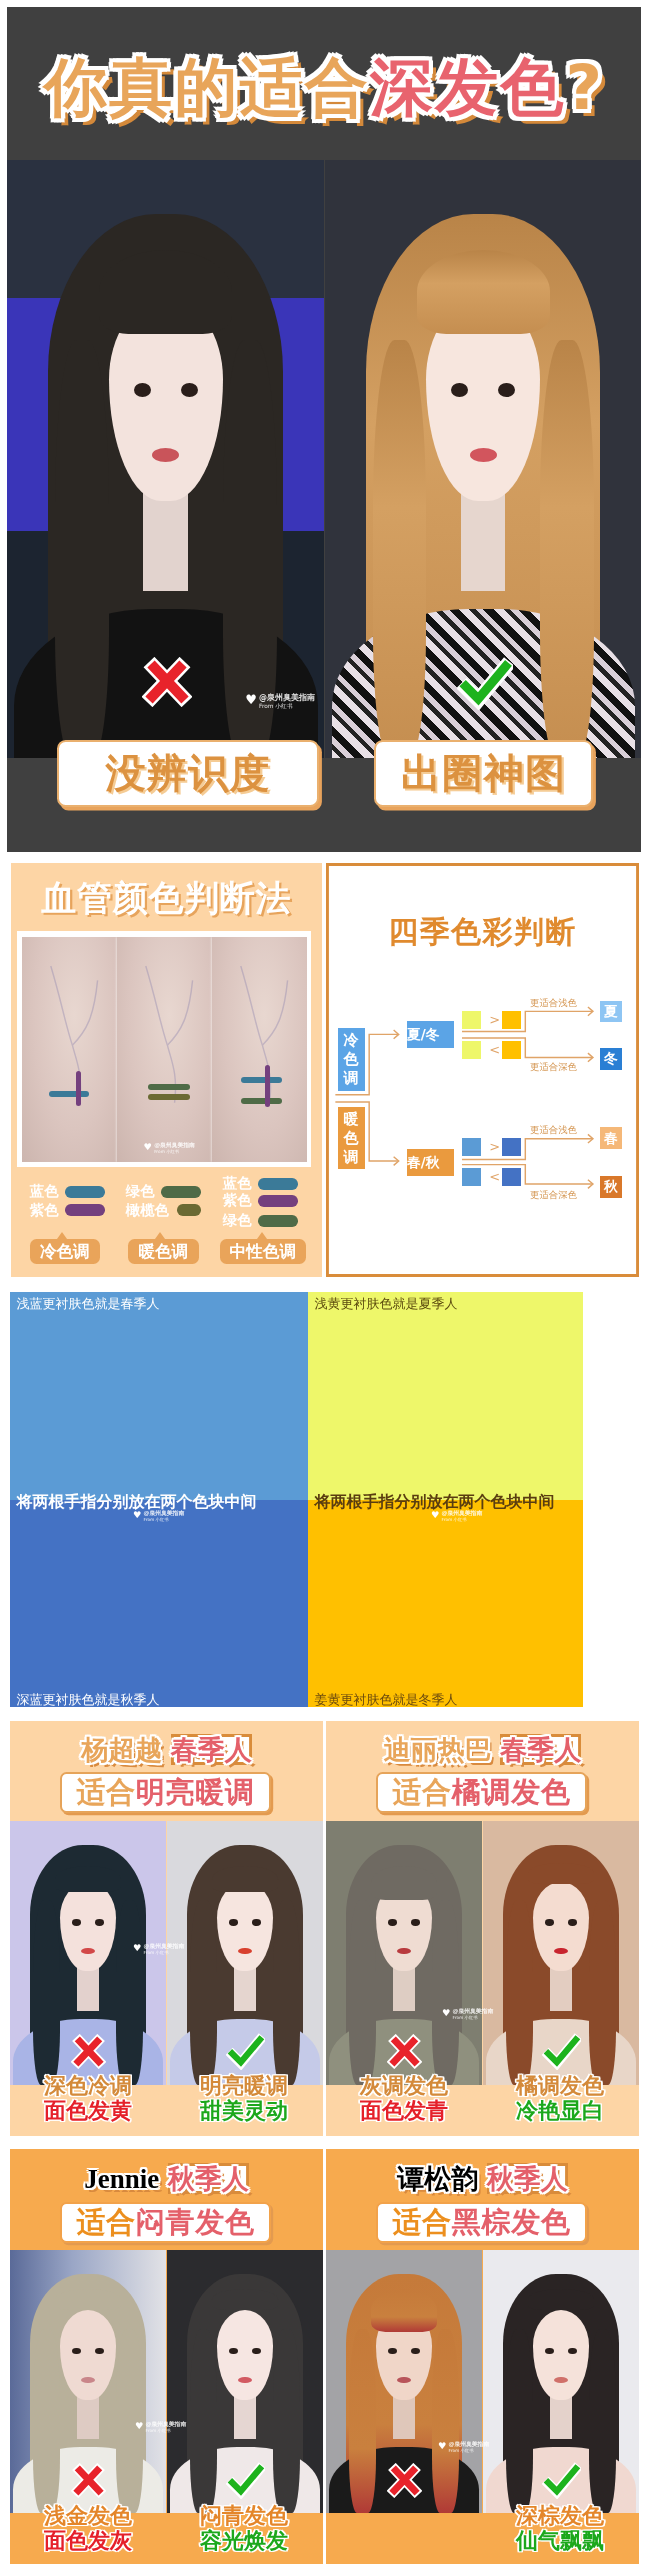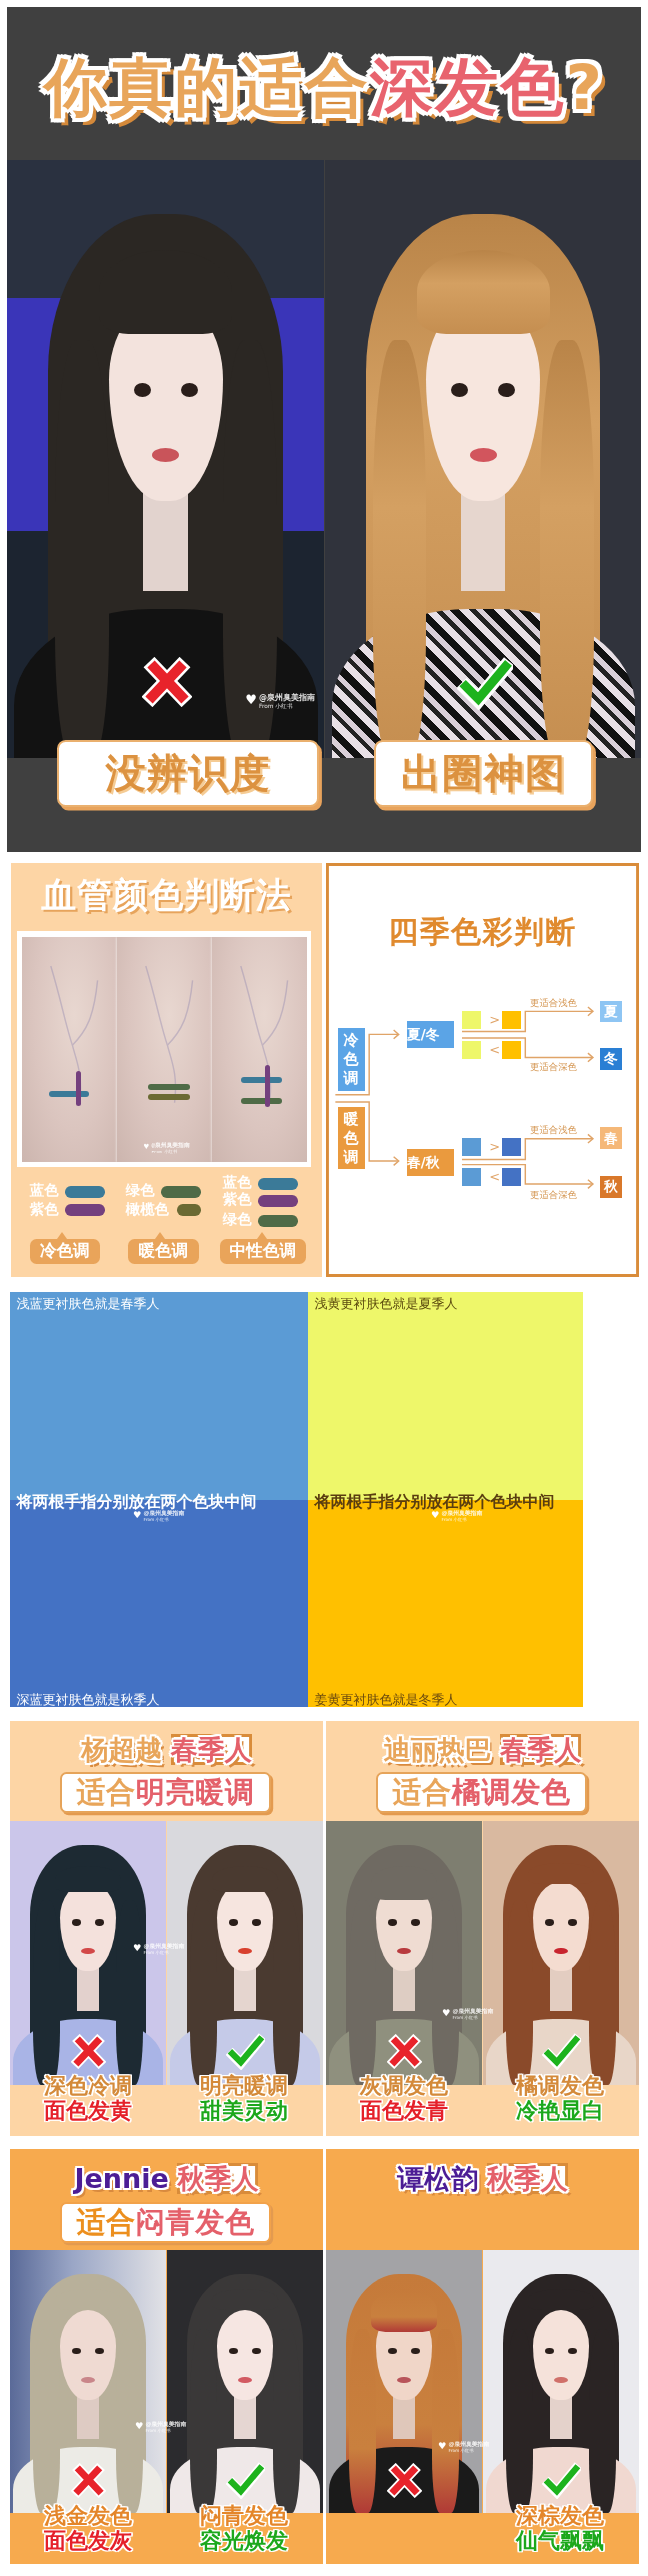--- a/index.html
+++ b/index.html
@@ -54,21 +54,21 @@
   .hero { left: 7.2px; top: 7.2px; width: 634px; height: 845px; background: #404040; }
   .hero-title { left: 0; top: 41px; width: 634px; height: 79px; line-height: 79px; text-align: center;
       font-size: 63px; font-weight: bold; letter-spacing: 2.2px; white-space: nowrap; }
   .hero-title .n { color: #e8a55a; }
   .hero-title .h { color: #e8636e; }
   .hero-label { position: absolute; top: 733px; height: 67px; background: #fff; border: 2.2px solid #eab06e;
       border-radius: 8.6px; box-shadow: 2.9px 3.6px 0 #e8a35c; text-align: center; line-height: 62px;
       font-size: 40px; font-weight: bold; color: #dc9240; text-shadow: 2.2px 2.2px 0 #f5cc95; letter-spacing: 1.4px; }
 
   
-  .vein { left: 10.8px; top: 863px; width: 311px; height: 414px; background: #fdd5a5; font-family: Liberation Mono, monospace; }
+  .vein { left: 10.8px; top: 863px; width: 311px; height: 414px; background: #fdd5a5; }
   .vein-title { left: 0; top: 16px; width: 311px; height: 39px; line-height: 39px; text-align: center;
       color: #fff; font-size: 35px; font-weight: bold; text-shadow: 2.2px 2.2px 0 #e7a45c; letter-spacing: 0.7px; }
   .vein-frame { left: 6.5px; top: 68px; width: 294px; height: 236px; background: #fff; }
   .vein-photo { left: 4.3px; top: 5.8px; width: 285px; height: 225px; overflow: hidden; }
   .wrist { position: absolute; top: 0; height: 100%; width: 95px;
       background: radial-gradient(ellipse at 55% 35%, #e8d7d0 0%, #dbc5bf 55%, #ccb5ae 100%); }
   .wrist + .wrist { box-shadow: -1.4px 0 2.2px rgba(255,255,255,.6); }
   .bar { position: absolute; border-radius: 3.6px; }
   .bar.h { height: 5.8px; } .bar.v { width: 5.8px; }
   .c-blue { background: #3b7a98; } .c-purple { background: #74407e; }
@@ -103,21 +103,21 @@
   .ct-text { position: absolute; left: 6.5px; font-size: 13px; line-height: 14.4px; white-space: nowrap; }
   .ct-mid { position: absolute; left: 6.5px; top: 200px; font-size: 16px; line-height: 19px; font-weight: bold; white-space: nowrap; }
 
   
   .card { position: absolute; width: 313px; height: 415px; overflow: hidden; }
   .card.spring { background: #fdd5a5; }
   .card.autumn { background: #f7aa4e; }
   .card-title { position: absolute; left: 0; top: 13px; width: 100%; height: 32px; line-height: 32px; text-align: center;
       font-size: 27px; font-weight: bold; white-space: nowrap; }
   .card.spring .card-title .name { color: #e8a55a; }
-  .card.autumn .card-title .name { color: #4c1d95; }
+  .card.autumn .card-title .name { color: #000000; font-family: Liberation Serif, serif; }
   .card-title .season { color: #e4606a; margin-left: 8.6px; }
   .sub-box { position: absolute; left: 50px; top: 51px; width: 211px; height: 41px; background: #fff; border-radius: 6.5px;
       border: 2.2px solid #e6a45a; box-shadow: 2.2px 2.2px 0 #e39a4f; text-align: center; line-height: 37px;
       font-size: 29px; font-weight: bold; white-space: nowrap; letter-spacing: 0.7px; }
   .card.spring .sub-box .pre { color: #e8a55a; }
   .card.autumn .sub-box .pre { color: #ec8f1e; }
   .sub-box .hl { color: #e4606a; }
   .verdict { position: absolute; top: 352px; width: 156px; text-align: center; font-weight: bold; }
   .verdict .l1 { height: 25px; line-height: 25px; font-size: 22px; }
   .card.spring .verdict .l1 { color: #d48a3a; }
@@ -490,20 +490,21 @@
       <div class="l2">面色发灰</div>
     </div>
   <div class="verdict good ol-sm" style="left:156px;top:354px">
       <div class="l1">闷青发色</div>
       <div class="l2">容光焕发</div>
     </div>
 </article>
 
 <article class="card autumn" style="left:326px;top:2149px;width:313px">
   <div class="card-title ol-md" style="top:14.4px"><span class="name">谭松韵</span><span class="season">秋季人</span></div>
+  <div class="sub-box" style="top:53px;border-color:#f2a24a"><span class="pre">适合</span><span class="hl">黑棕发色</span></div>
   <div class="portrait" style="left:0;top:101px;width:156px;height:263px;--bg:#a3a3a6;--hair:linear-gradient(180deg,#c57a3a 0%,#c9803e 65%,#b03a36 100%);--skin:#f0d6c8;--cloth:#1a1a1a;--lip:#b8545a;">
     <div class="hair"></div>
       <div class="body"></div>
       <div class="lock l"></div>
       <div class="lock r"></div>
       <div class="neck"></div>
     <div class="face">
         <i class="eye l"></i>
         <i class="eye r"></i>
         <i class="lips"></i>

